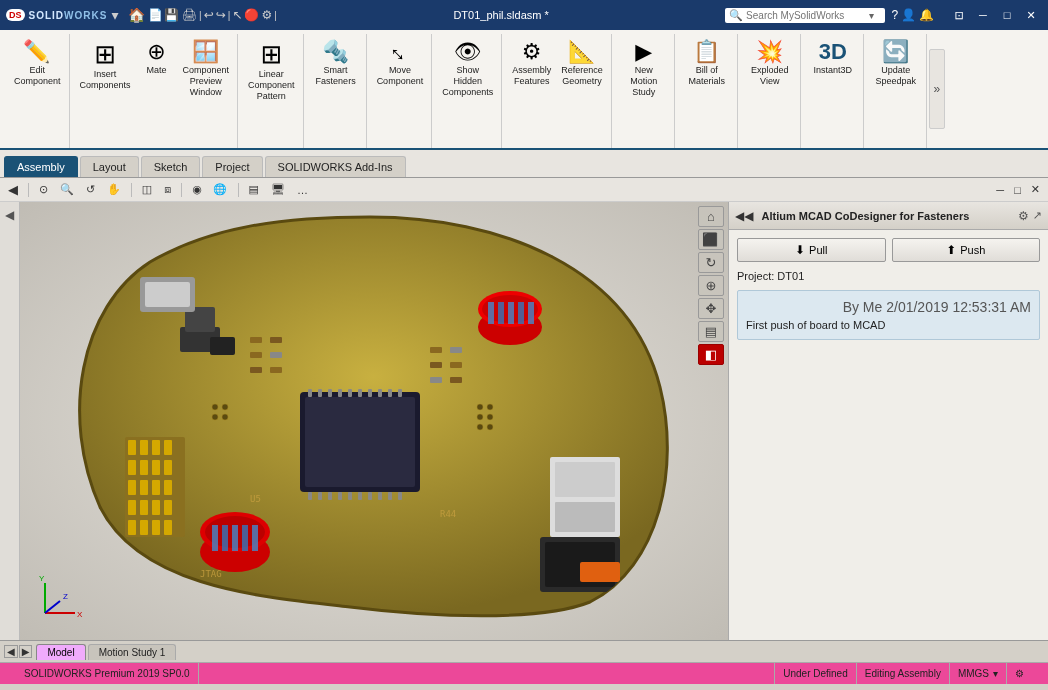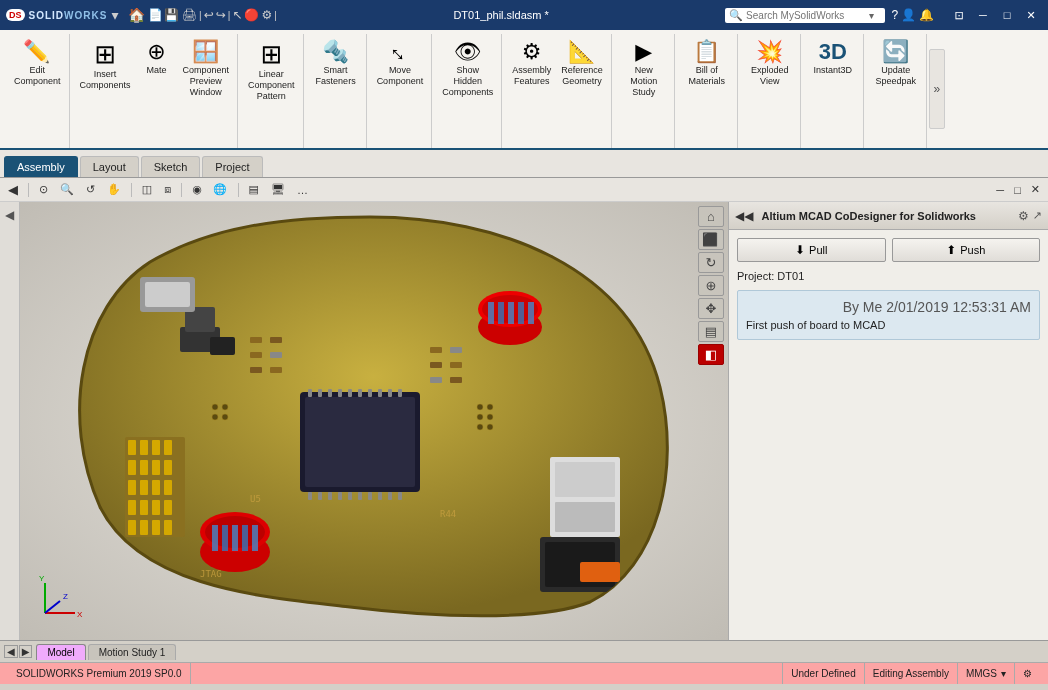--- a/index.html
+++ b/index.html
@@ -309,24 +309,24 @@
       cursor: pointer;
       padding: 0 2px;
       background: #d4d0c8;
       border: 1px solid #999;
       color: #333;
     }
 
     
     #status-bar {
       height: 22px;
-      background: #fca5a5;
-      display: flex;
-      align-items: center;
-      padding: 0 8px;
+      background: #ec4899;
+      display: flex;
+      align-items: center;
+      padding: 0 16px;
       border-top: 1px solid #aaa;
       gap: 0;
       font-size: 10px;
       color: #222;
     }
     .status-section {
       padding: 0 8px;
       border-right: 1px solid #aaa;
       height: 100%;
       display: flex;
@@ -538,20 +538,21 @@
   </div>
 
   <div class="ribbon-more" style="font-size:12px;">»</div>
 </div>
 
 <div id="tab-bar">
   <div class="tab active">Assembly</div>
   <div class="tab">Layout</div>
   <div class="tab">Sketch</div>
   <div class="tab">Project</div>
+  <div class="tab">SOLIDWORKS Add-Ins</div>
 </div>
 
 <div id="viewport-toolbar">
 
   <button class="vt-btn" style="font-size:13px;">◀</button>
   <div class="vt-sep"></div>
   <button class="vt-btn">⊙</button>
   <button class="vt-btn">🔍</button>
   <button class="vt-btn">↺</button>
   <button class="vt-btn">✋</button>
@@ -737,21 +738,21 @@
         <button class="vc-btn">✥</button>
         <button class="vc-btn">▤</button>
         <button class="vc-btn" style="background:#b00;color:white;border-color:#900;">◧</button>
       </div>
     </div>
   </div>
 
   <div id="right-panel">
     <div id="panel-header">
       <button id="panel-collapse-btn">◀◀</button>
-      <span id="panel-title">Altium MCAD CoDesigner for Solidworks</span>
+      <span id="panel-title">Altium MCAD CoDesigner for Fasteners</span>
       <button id="panel-settings-btn">⚙</button>
       <button style="font-size:11px;cursor:pointer;color:#555;background:none;border:none;">↗</button>
     </div>
     <div id="panel-content">
       <div id="panel-buttons">
         <button class="panel-action-btn">
           <span style="font-size:12px;">⬇</span>
           <span>Pull</span>
         </button>
         <button class="panel-action-btn">

